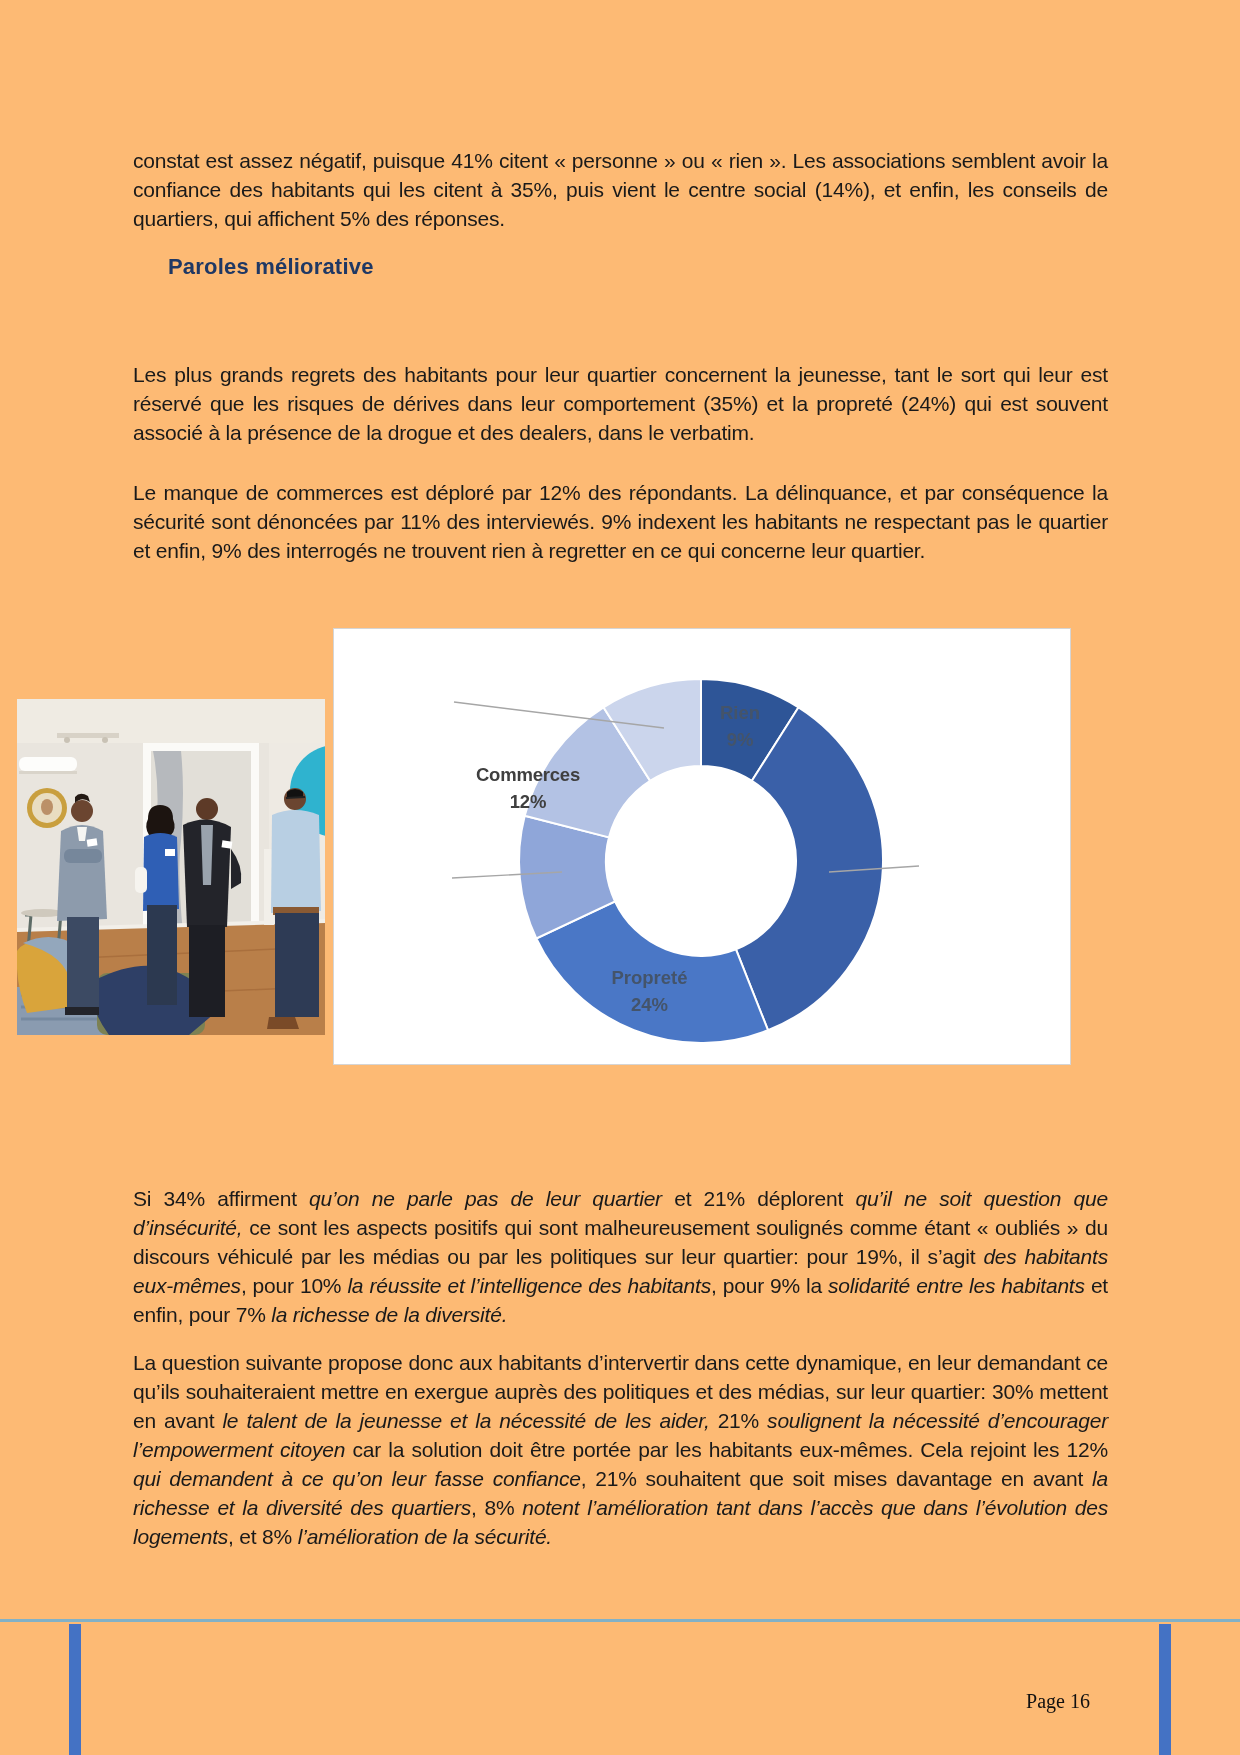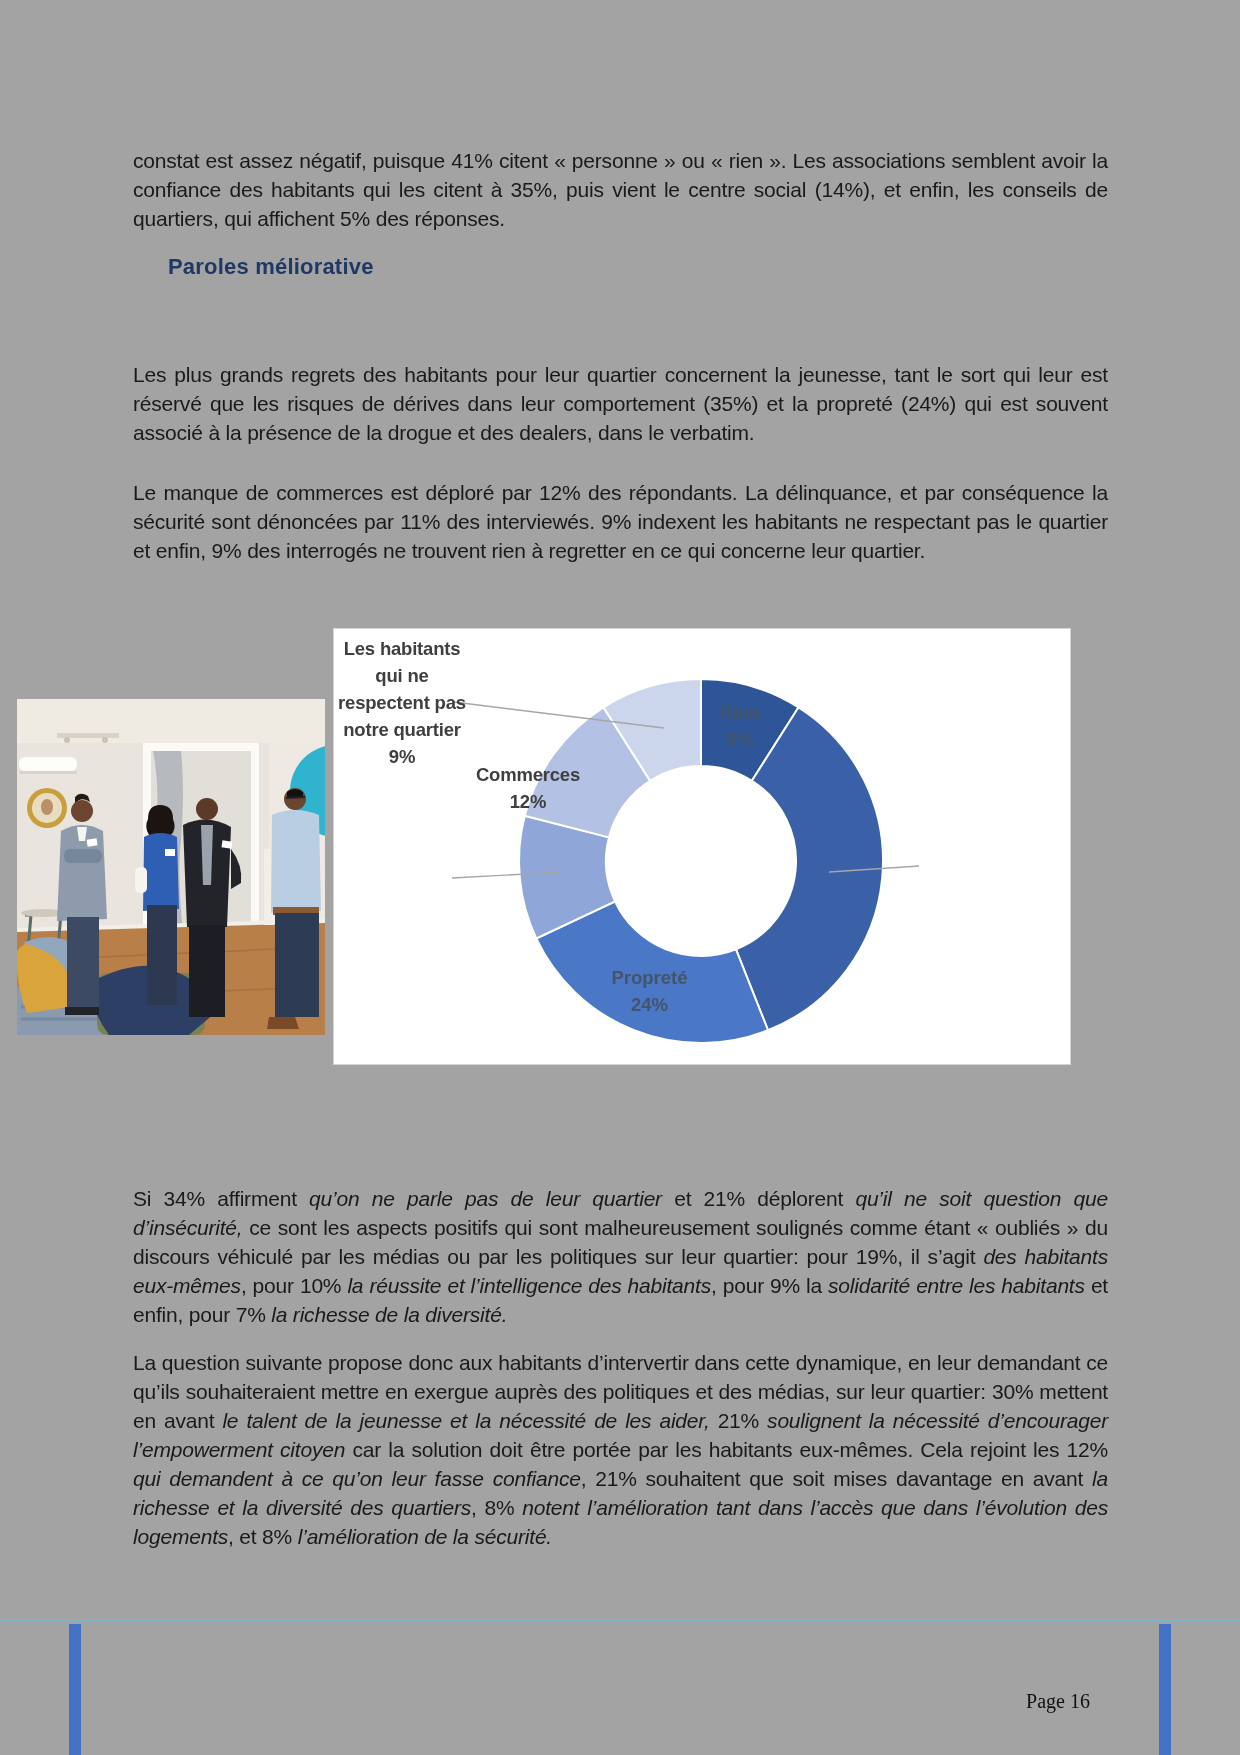--- a/index.html
+++ b/index.html
@@ -1,16 +1,16 @@
 <!DOCTYPE html>
 <html lang="fr"><head>
 <meta charset="utf-8">
 <style>
   html,body{margin:0;padding:0;background:#ffffff;}
-  .page{position:relative;width:1240px;height:1755px;background:#a3a3a3;overflow:hidden;
+  .page{position:relative;width:1240px;height:1755px;background:#fdba74;overflow:hidden;
         font-family:"Liberation Sans","DejaVu Sans",sans-serif;color:#1a1a1a;}
   .para{position:absolute;left:133px;width:975px;font-size:21px;line-height:29px;
         text-align:justify;letter-spacing:-0.2px;}
   .para .it{font-style:italic;}
   .heading{position:absolute;left:168px;top:254px;font-size:22px;font-weight:bold;
            color:#1f3864;letter-spacing:0.2px;}
   
   .chart-box{position:absolute;left:333px;top:628px;width:736px;height:435px;
              background:#ffffff;border:1px solid #d5d5d5;overflow:visible;}
   .chart-box svg{position:absolute;left:0;top:0;overflow:visible;}
@@ -137,21 +137,20 @@
           <path d="M 434.00 401.22 A 182 182 0 0 1 202.32 309.49 L 281.04 272.45 A 95 95 0 0 0 401.97 320.33 Z" fill="#4A77C6" stroke="#ffffff" stroke-width="2"></path>
           <text class="slice-label" x="315.46256262414516" y="354.7"><tspan x="315.46256262414516">Propreté</tspan><tspan x="315.46256262414516" dy="27">24%</tspan></text>
           <path d="M 202.32 309.49 A 182 182 0 0 1 190.72 186.74 L 274.98 208.37 A 95 95 0 0 0 281.04 272.45 Z" fill="#8FA6D9" stroke="#ffffff" stroke-width="2"></path>
           <path d="M 190.72 186.74 A 182 182 0 0 1 269.48 78.33 L 316.10 151.79 A 95 95 0 0 0 274.98 208.37 Z" fill="#B3C2E4" stroke="#ffffff" stroke-width="2"></path>
           <path d="M 269.48 78.33 A 182 182 0 0 1 367.00 50.00 L 367.00 137.00 A 95 95 0 0 0 316.10 151.79 Z" fill="#CBD5EC" stroke="#ffffff" stroke-width="2"></path>
         </g>
       <line class="leader" x1="120" y1="73" x2="330" y2="99"></line>
       <line class="leader" x1="118" y1="249" x2="228" y2="243"></line>
       <line class="leader" x1="495" y1="243" x2="585" y2="237"></line>
     </svg>
-    <div class="callout lbl-habitants">Les habitants<br>qui ne<br>respectent pas<br>notre quartier<br>9%</div>
     <div class="callout lbl-commerces">Commerces<br>12%</div>
   </div>
 
   <div class="para" style="top:1184px;"><span>Si 34% affirment </span><span class="it">qu’on ne parle pas de leur quartier</span><span> et 21% déplorent </span><span class="it">qu’il ne soit question que d’insécurité,</span><span> ce sont les aspects positifs qui sont malheureusement soulignés comme étant « oubliés » du discours véhiculé par les médias ou par les politiques sur leur quartier: pour 19%, il s’agit </span><span class="it">des habitants eux-mêmes</span><span>, pour 10% </span><span class="it">la réussite et l’intelligence des habitants</span><span>, pour 9% la </span><span class="it">solidarité entre les habitants</span><span> et enfin, pour 7% </span><span class="it">la richesse de la diversité.</span></div>
 
   <div class="para" style="top:1348px;"><span>La question suivante propose donc aux habitants d’intervertir dans cette dynamique, en leur demandant ce qu’ils souhaiteraient mettre en exergue auprès des politiques et des médias, sur leur quartier: 30% mettent en avant </span><span class="it">le talent de la jeunesse et la nécessité de les aider,</span><span> 21% </span><span class="it">soulignent la nécessité d’encourager l’empowerment citoyen</span><span> car la solution doit être portée par les habitants eux-mêmes. Cela rejoint les 12% </span><span class="it">qui demandent à ce qu’on leur fasse confiance</span><span>, 21% souhaitent que soit mises davantage en avant </span><span class="it">la richesse et la diversité des quartiers</span><span>, 8% </span><span class="it">notent l’amélioration tant dans l’accès que dans l’évolution des logements</span><span>, et 8% </span><span class="it">l’amélioration de la sécurité.</span></div>
 
   <div class="footer-rule"></div>
   <div class="bar bar-left"></div>
   <div class="bar bar-right"></div>

